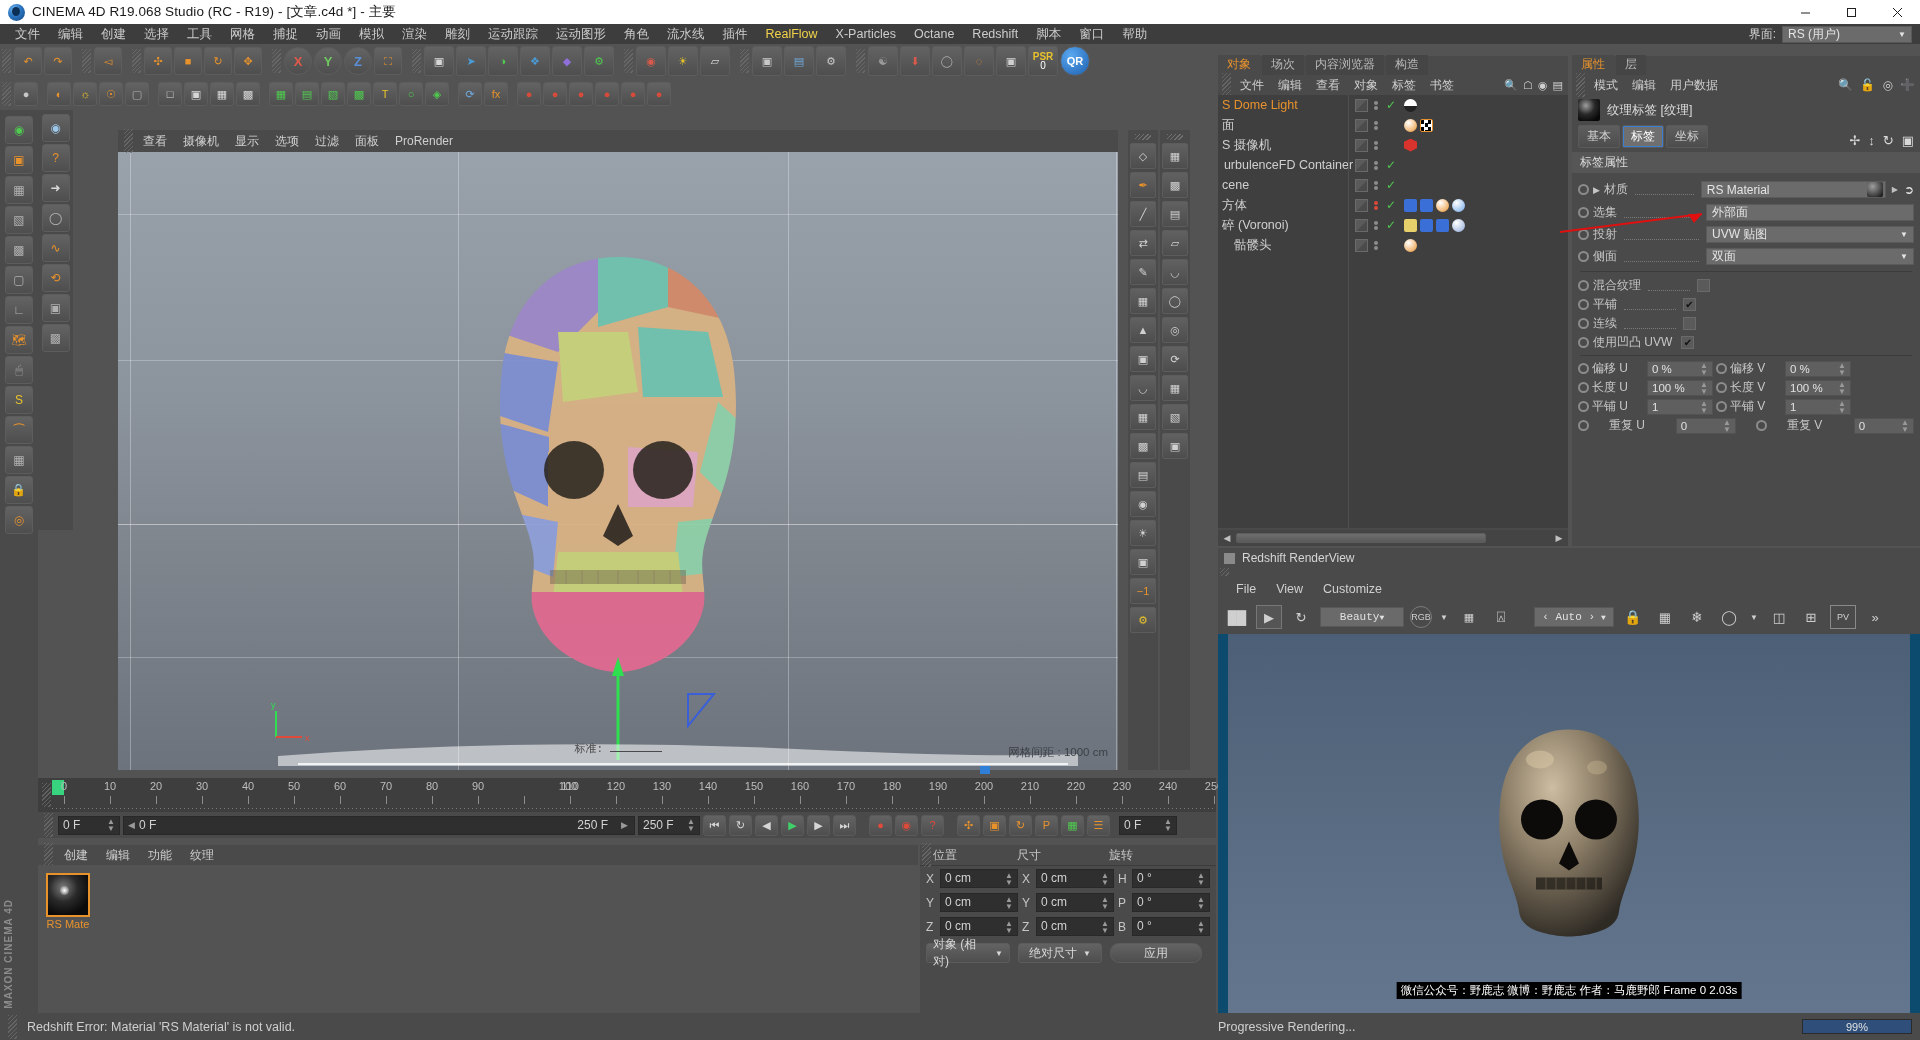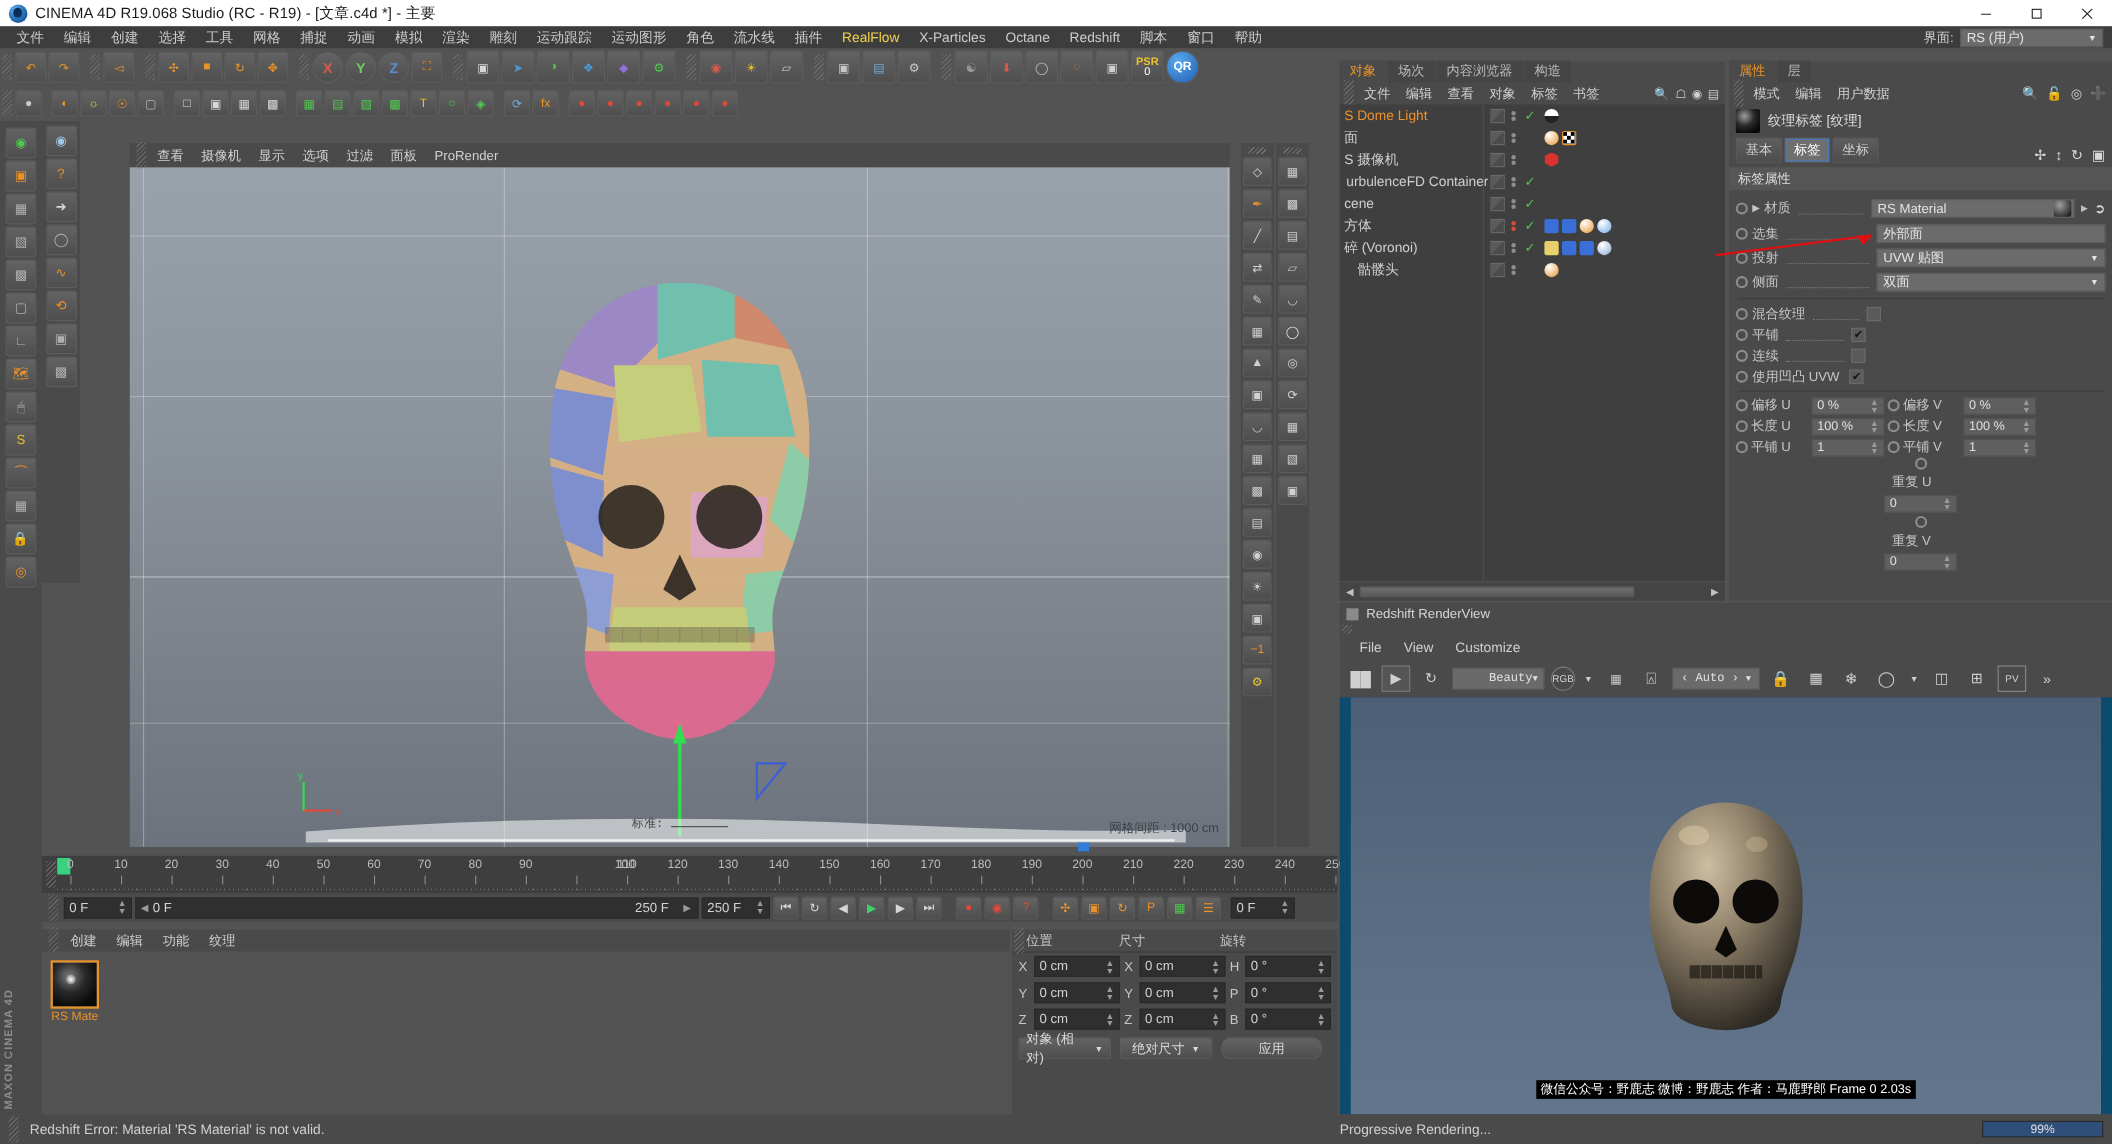--- a/index.html
+++ b/index.html
@@ -240,21 +240,21 @@
   .rv-title { height:20px; display:flex; align-items:center; gap:7px; padding-left:6px;
               background:#4a4a4a; font-size:12px; color:#d5d5d5; }
   .rv-grip { height:10px; background:#4a4a4a; }
   .rv-menu { height:22px; display:flex; align-items:center; padding-left:8px; }
   .rv-menu .mi { padding:0 10px; font-size:12.5px; color:#d0d0d0; }
   .rv-tools { height:34px; display:flex; align-items:center; gap:6px; padding-left:6px; }
   .rvb { width:26px;height:24px; display:flex;align-items:center;justify-content:center;
          color:#cfcfcf; font-size:13px; flex:none; }
   .rvb.sel { border:1px solid #777; background:#555; }
   .rvsel { background:#6a6a6a; border:1px solid #585858; height:20px; font-size:11px; color:#e0e0e0;
-           display:flex; align-items:center; justify-content:flex-end; padding:0 5px; font-family:"Liberation Mono",monospace; }
+           display:flex; align-items:center; justify-content:center; padding:0 5px; font-family:"Liberation Mono",monospace; }
   .rv-canvas { position:absolute; left:0; right:0; top:86px; bottom:0; background:#0c4a6e; }
   .rv-img { position:absolute; left:10px; right:10px; top:0; bottom:0;
             background: linear-gradient(#4c5f76 0%, #56697f 40%, #5d7087 70%, #63768d 100%); }
   .skull { position:absolute; left:50%; top:52%; transform:translate(-50%,-50%); width:170px; height:215px; }
   .rv-watermark { position:absolute; left:50%; transform:translateX(-50%); bottom:14px;
                   background:#000; color:#fff; font-size:11.5px; padding:1px 4px; white-space:nowrap; }
 
   
   .status { position:absolute; left:0; bottom:0; width:1920px; height:27px; background:#4a4a4a;
             display:flex; align-items:center; }
@@ -1027,21 +1027,21 @@
               <span>1</span>
               <span class="spin">▲<br>▼</span>
             </div>
             <div class="acirc"></div>
             <span class="alab" style="width: 52px;">平铺 V</span>
             <div class="anumf">
               <span>1</span>
               <span class="spin">▲<br>▼</span>
             </div>
           </div>
-          <div class="arow" style="height: 19px; gap: 3px; flex-direction: column;">
+          <div class="arow" style="height: 19px; gap: 20px;">
             <div class="acirc"></div>
             <span class="alab" style="width: 52px;">重复 U</span>
             <div class="anumf">
               <span>0</span>
               <span class="spin">▲<br>▼</span>
             </div>
             <div class="acirc"></div>
             <span class="alab" style="width: 52px;">重复 V</span>
             <div class="anumf">
               <span>0</span>
@@ -1075,21 +1075,21 @@
       <div class="rvb sel">▶</div>
       <div class="rvb">↻</div>
       <div class="rvsel" style="width:84px;">
         <span>Beauty</span>
         <span style="font-size:8px;">▼</span>
       </div>
       <div class="rvb" style="font-size:9px;border:1px solid #7a7a7a;border-radius:50%;width:22px;height:22px;">RGB</div>
       <div class="rvb" style="width:12px;font-size:8px;">▼</div>
       <div class="rvb" style="font-size:11px;">▦</div>
       <div class="rvb" style="font-size:15px;">⍓</div>
-      <div class="rvsel" style="width:80px;justify-content:center;gap:6px;">
+      <div class="rvsel" style="width:80px;justify-content:center;gap:6px;margin-left:14px;">
         <span>‹ Auto ›</span>
         <span style="font-size:8px;">▼</span>
       </div>
       <div class="rvb" style="font-size:14px;">🔒</div>
       <div class="rvb" style="font-size:13px;">▦</div>
       <div class="rvb" style="font-size:14px;">❄</div>
       <div class="rvb" style="font-size:14px;">◯</div>
       <div class="rvb" style="width:12px;font-size:8px;">▼</div>
       <div class="rvb" style="font-size:13px;">◫</div>
       <div class="rvb" style="font-size:13px;">⊞</div>

